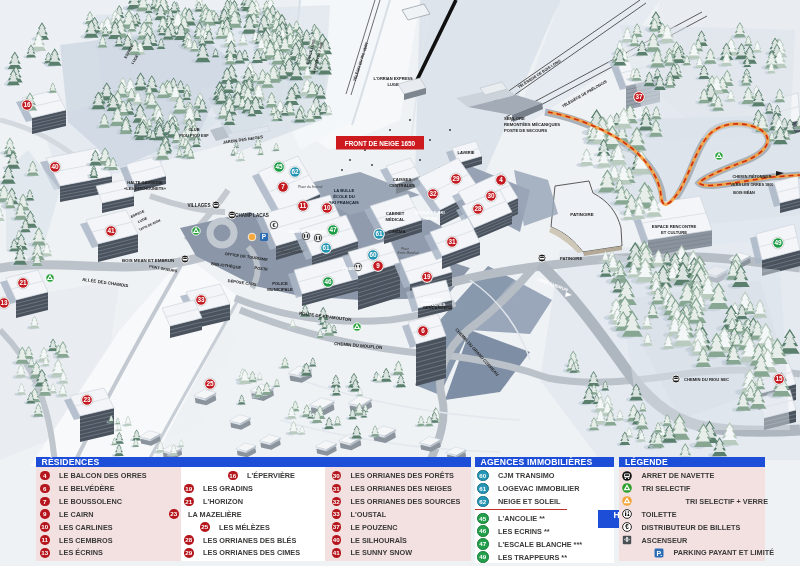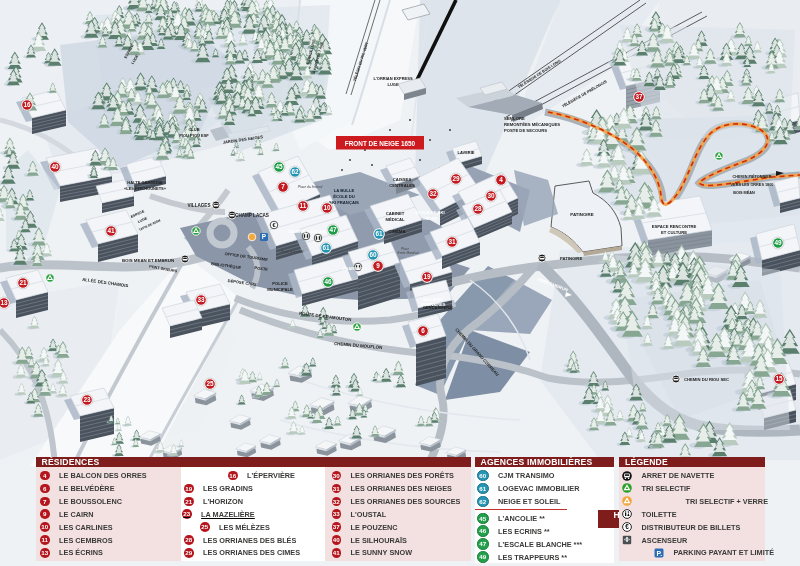--- a/index.html
+++ b/index.html
@@ -1,18 +1,18 @@
 <!DOCTYPE html>
 <html><head><meta charset="utf-8">
 <style>
 html,body{margin:0;padding:0;background:#fff;}
 #wrap{position:relative;width:800px;height:566px;overflow:hidden;font-family:"Liberation Sans",sans-serif;}
 #map{position:absolute;left:0;top:0;}
 .panel{position:absolute;}
-.bar{position:absolute;background:#7f1d1d;color:#fff;font-weight:bold;font-size:8.6px;line-height:10px;padding-left:6px;letter-spacing:0.2px;box-sizing:border-box;}
+.bar{position:absolute;background:#1d4ed8;color:#fff;font-weight:bold;font-size:8.6px;line-height:10px;padding-left:6px;letter-spacing:0.2px;box-sizing:border-box;}
 .row{position:absolute;height:13px;display:flex;align-items:center;}
 .num{width:9.6px;height:9.6px;border-radius:50%;color:#fff;font-size:6.2px;font-weight:bold;text-align:center;line-height:9.6px;flex:none;}
 .lab{font-size:7.3px;font-weight:bold;color:#3a3a39;margin-left:9.5px;white-space:nowrap;letter-spacing:0px;}
 .red{background:#b5161d;}
 .blue{background:#2596b4;border:0.5px solid #16708a;}
 .green{background:#22a04b;border:0.5px solid #157a36;}
 </style></head>
 <body>
 <div id="wrap">
 <svg id="map" width="800" height="566" viewBox="0 0 800 566" shape-rendering="auto" text-rendering="optimizeLegibility">
@@ -1733,21 +1733,21 @@
 <div class="row" style="left:184px;top:481.9px;">
       <span class="num red">19</span>
       <span class="lab">LES GRADINS</span>
     </div>
 
 <div class="row" style="left:184px;top:494.8px;">
       <span class="num red">21</span>
       <span class="lab">L'HORIZON</span>
     </div>
 
-<div class="row" style="left:182px;top:507.7px;text-decoration:underline;">
+<div class="row" style="left:169px;top:507.7px;">
       <span class="num red">23</span>
       <span class="lab">LA MAZELIÈRE</span>
     </div>
 
 <div class="row" style="left:184px;top:520.6px;padding-left:16px;">
       <span class="num red">25</span>
       <span class="lab">LES MÉLÈZES</span>
     </div>
 
 <div class="row" style="left:184px;top:533.5px;">

